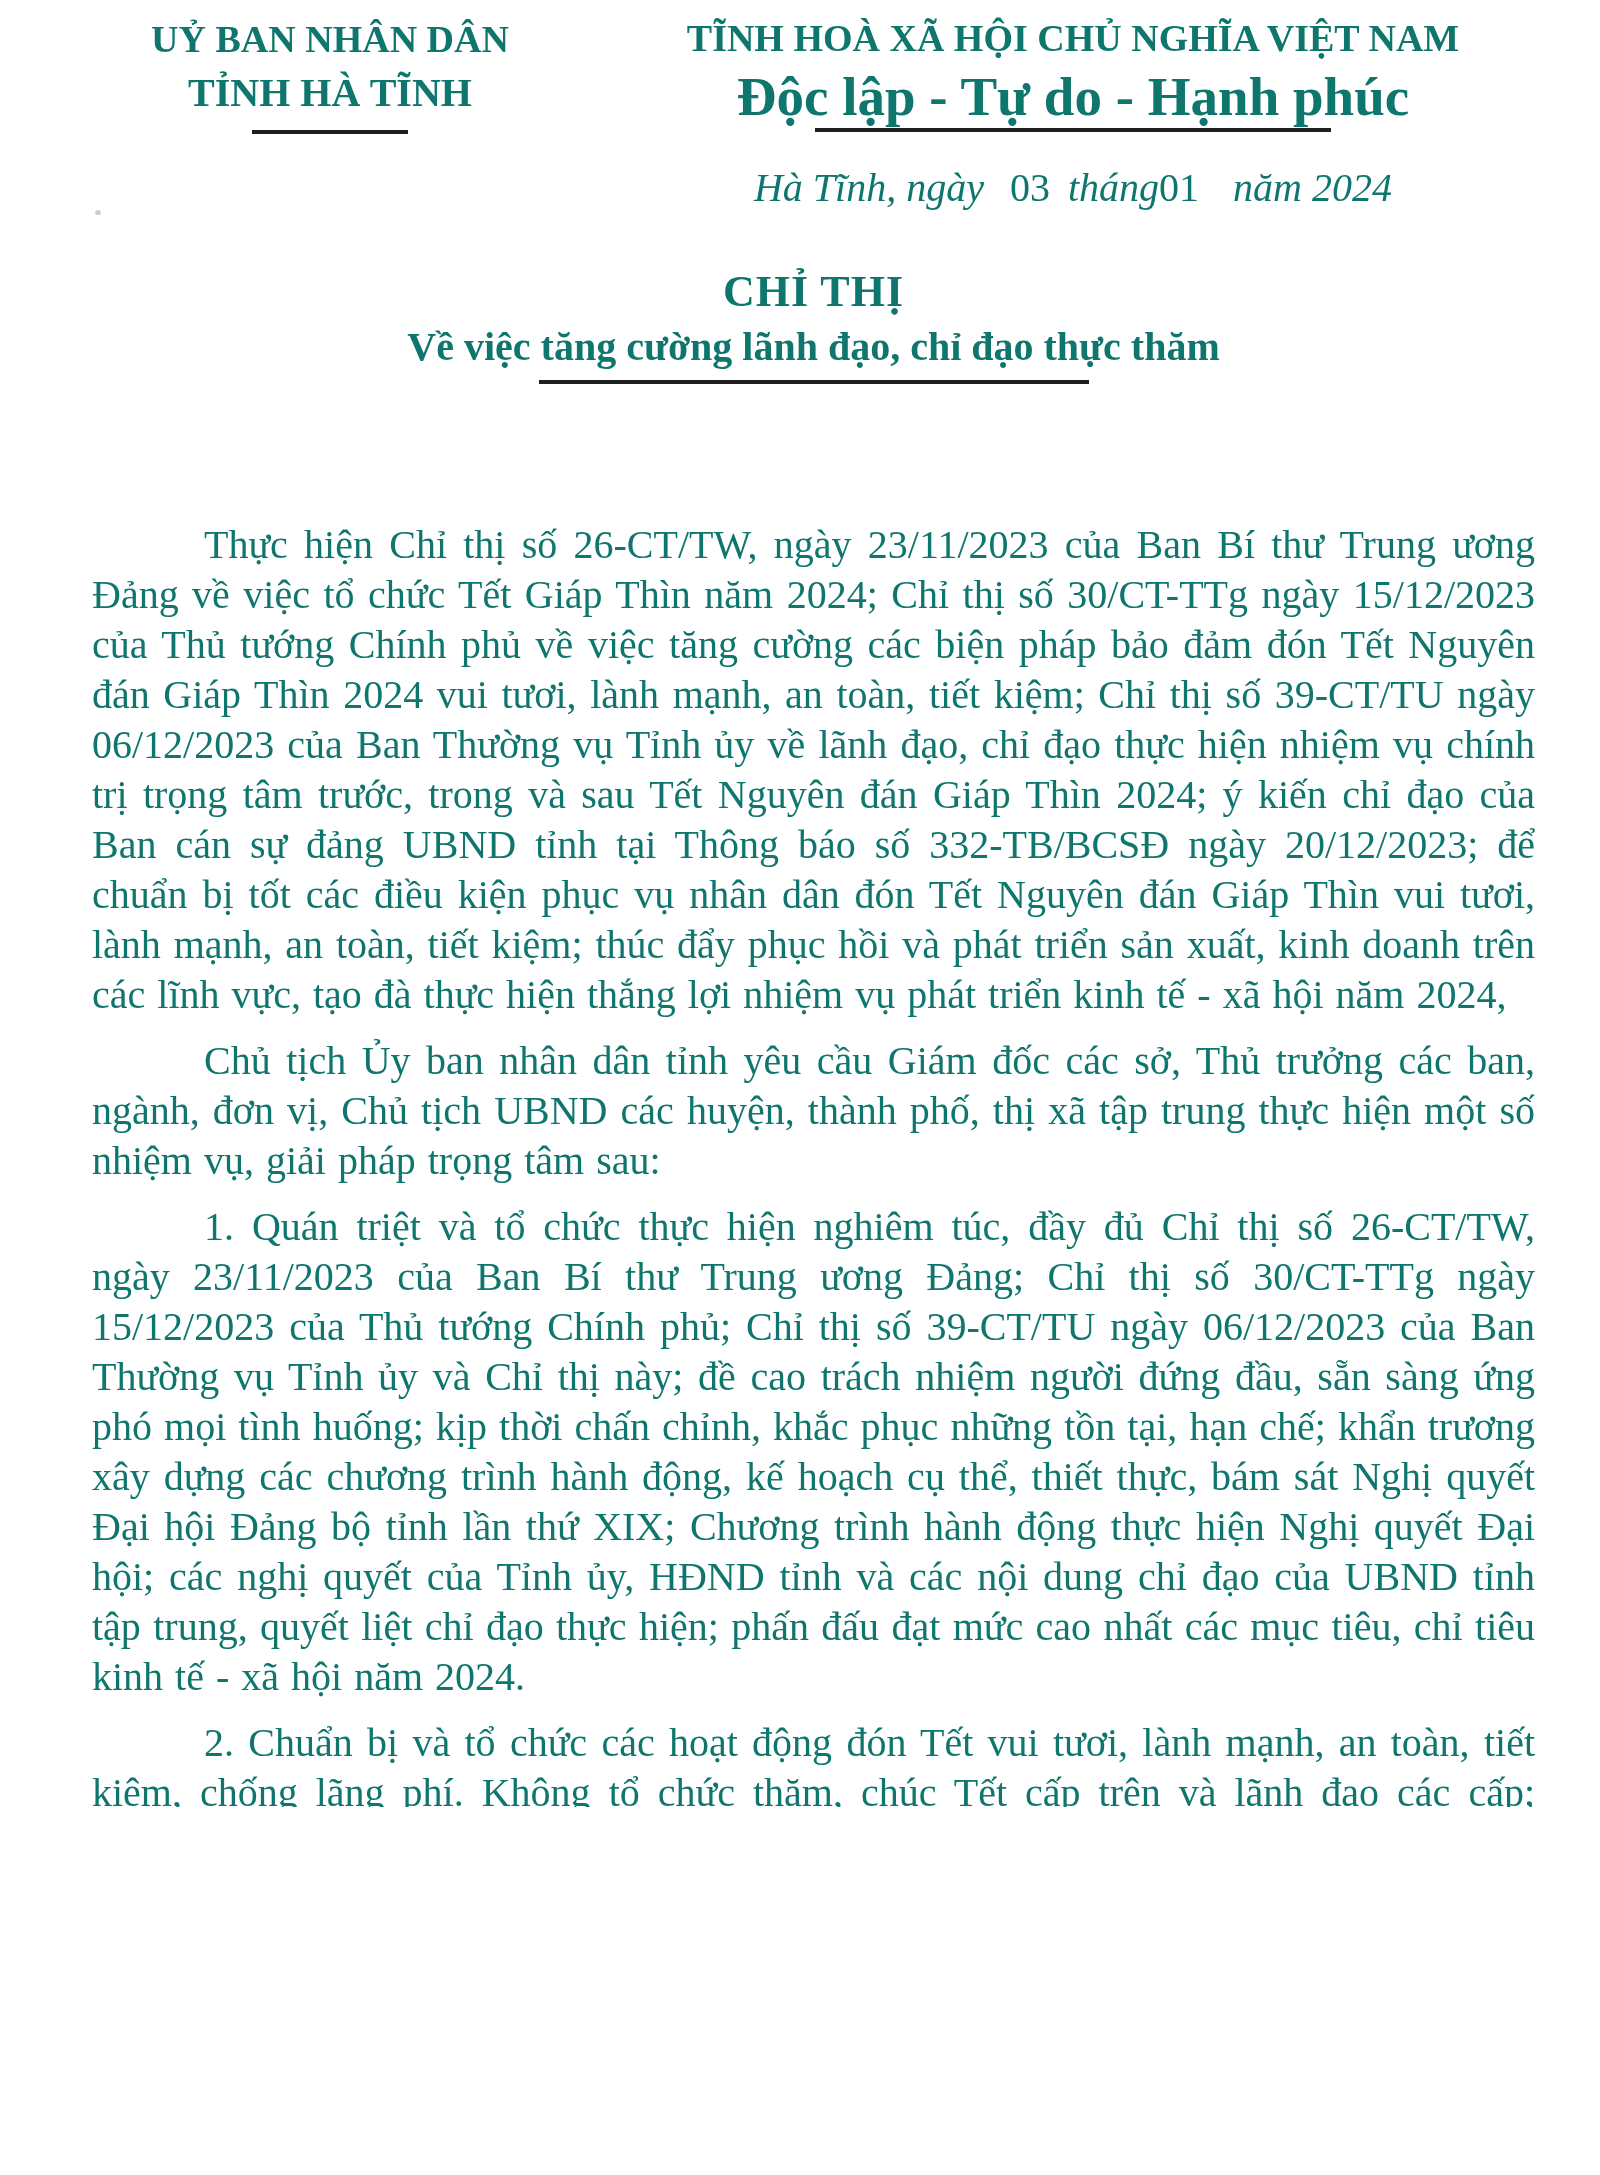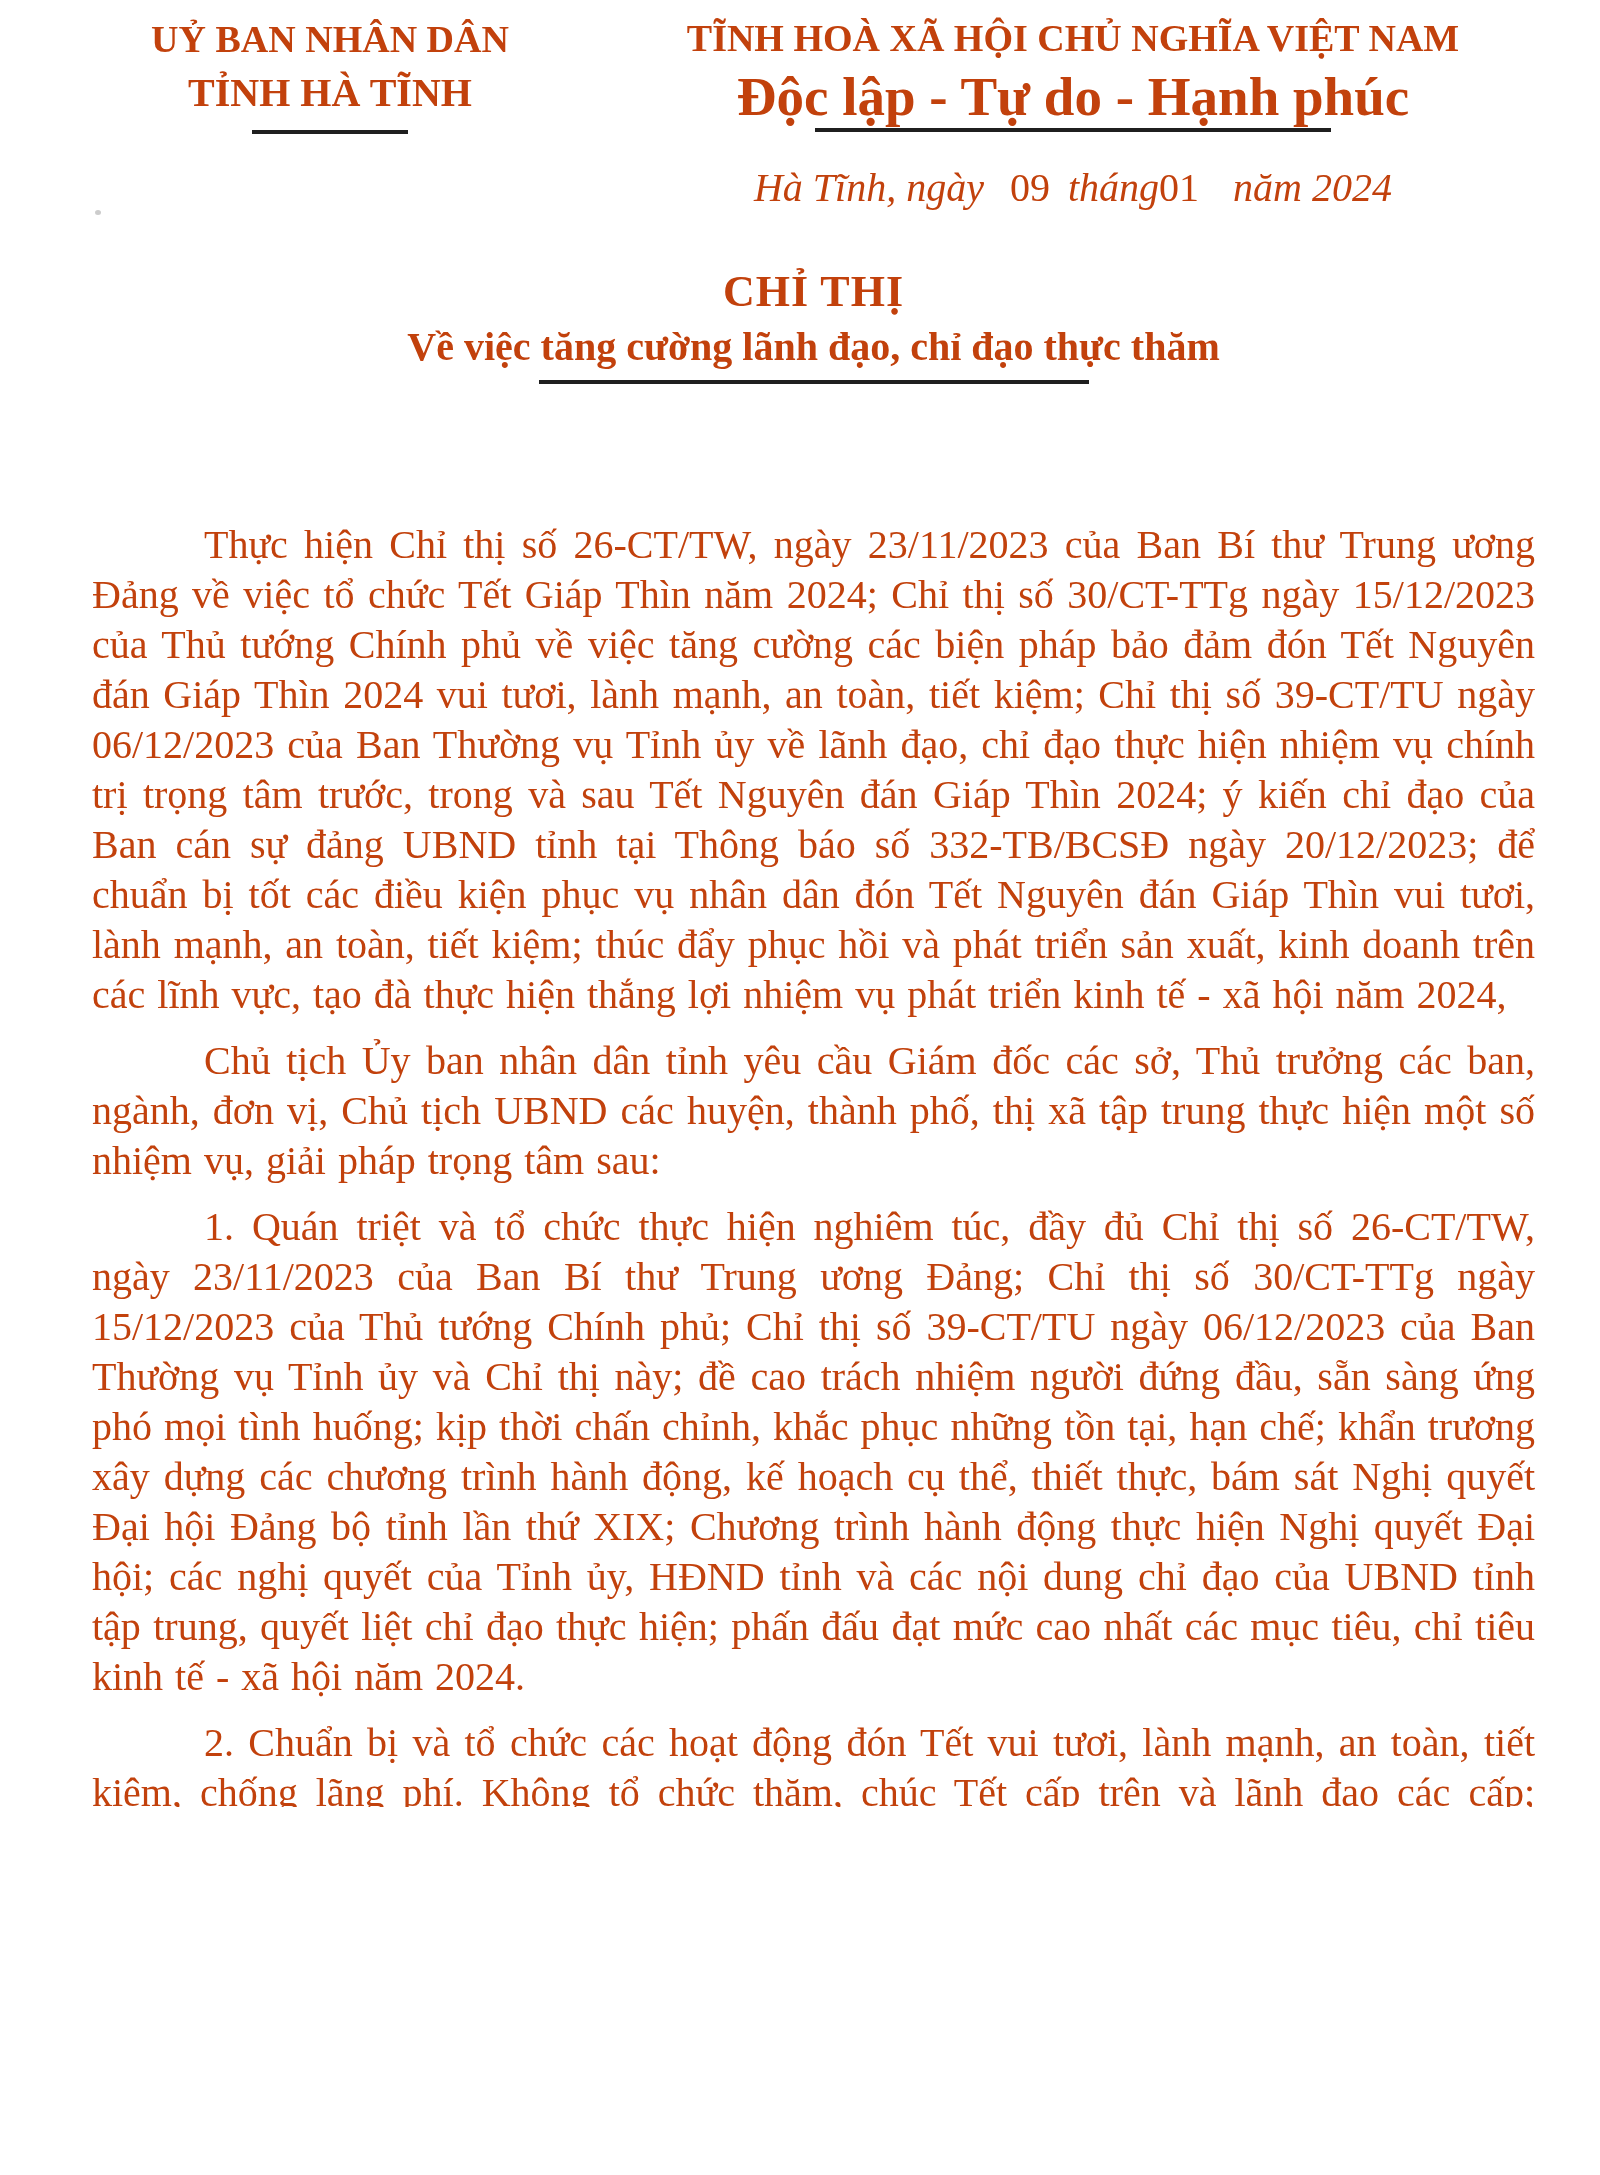--- a/index.html
+++ b/index.html
@@ -7,21 +7,21 @@
     padding: 0;
     background: #ffffff;
   }
   .page {
     position: relative;
     width: 1600px;
     height: 1807px;
     background: #ffffff;
     overflow: hidden;
     font-family: "Liberation Serif", "DejaVu Serif", serif;
-    color: #c2410c;
+    color: #0f766e;
   }
 
   
   .issuer-block {
     position: absolute;
     top: 16px;
     left: 130px;
     width: 400px;
     text-align: center;
   }
@@ -152,21 +152,21 @@
     <div class="issuer-line1">UỶ BAN NHÂN DÂN</div>
     <div class="issuer-line2">TỈNH HÀ TĨNH</div>
     <div class="issuer-rule"></div>
   </div>
 
   <div class="motto-block">
     <div class="national-name">TĨNH HOÀ XÃ HỘI CHỦ NGHĨA VIỆT NAM</div>
     <div class="motto-line">Độc lập - Tự do - Hạnh phúc</div>
     <div class="motto-rule"></div>
     <div class="dateline">
-      <span>Hà Tĩnh, ngày</span><span class="date-fill date-day">09</span><span class="date-month-word">tháng</span><span class="date-fill">01</span><span class="date-year">năm 2024</span>
+      <span>Hà Tĩnh, ngày</span><span class="date-fill date-day">03</span><span class="date-month-word">tháng</span><span class="date-fill">01</span><span class="date-year">năm 2024</span>
     </div>
   </div>
 
   <div class="title-block">
     <div class="doc-kind">CHỈ THỊ</div>
     <div class="subject-line">Về việc tăng cường lãnh đạo, chỉ đạo thực thăm</div>
     <div class="title-rule"></div>
   </div>
 
   <div class="body-text">

